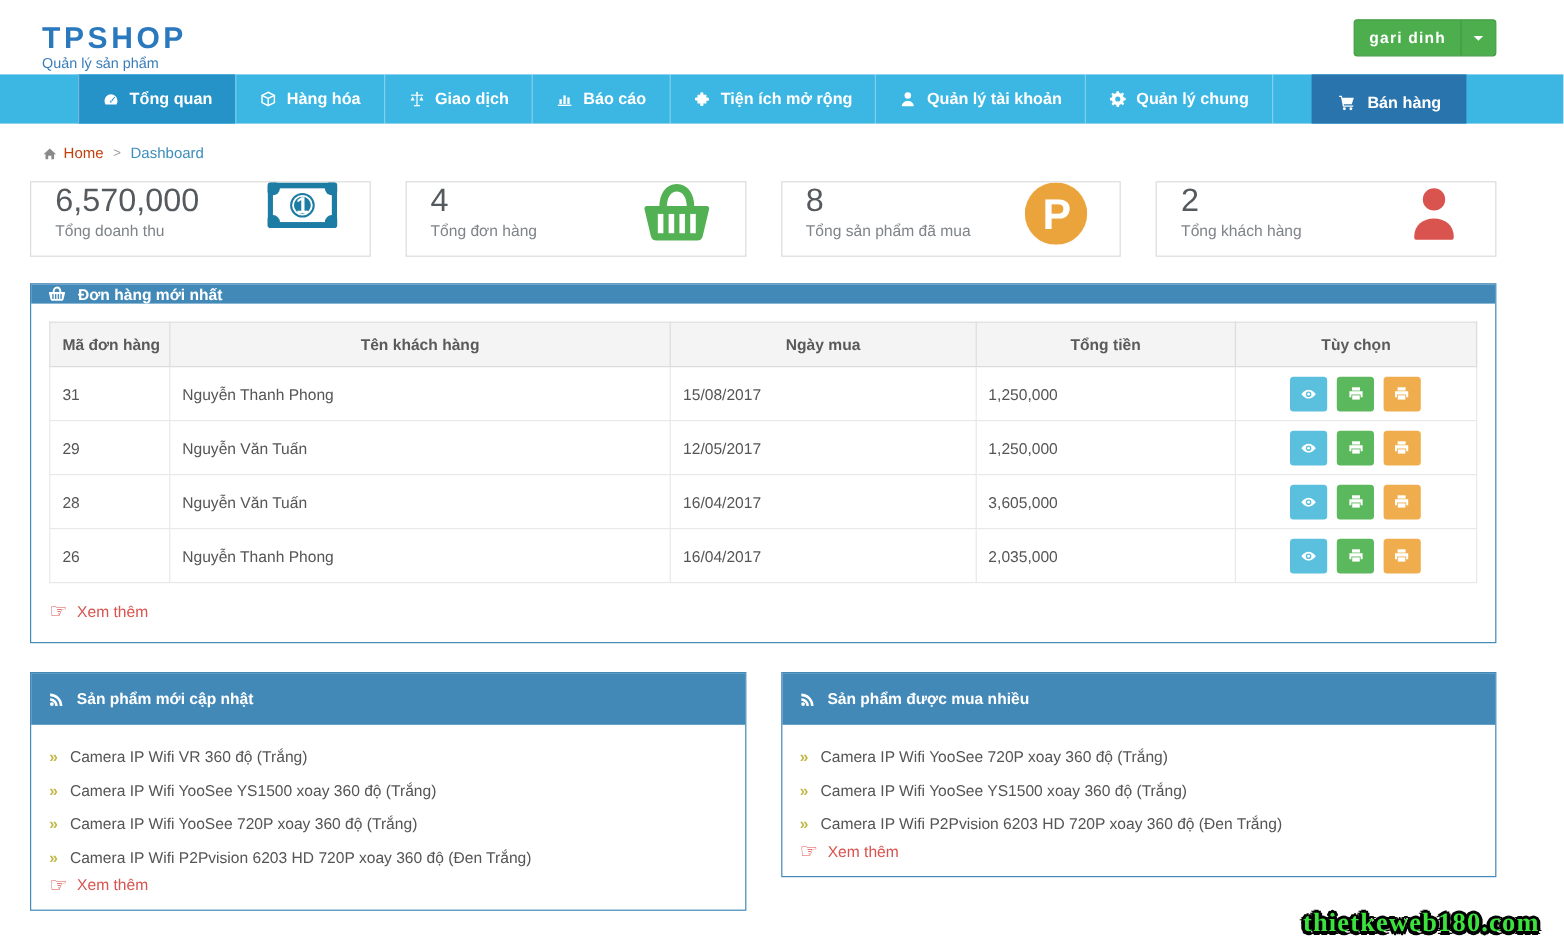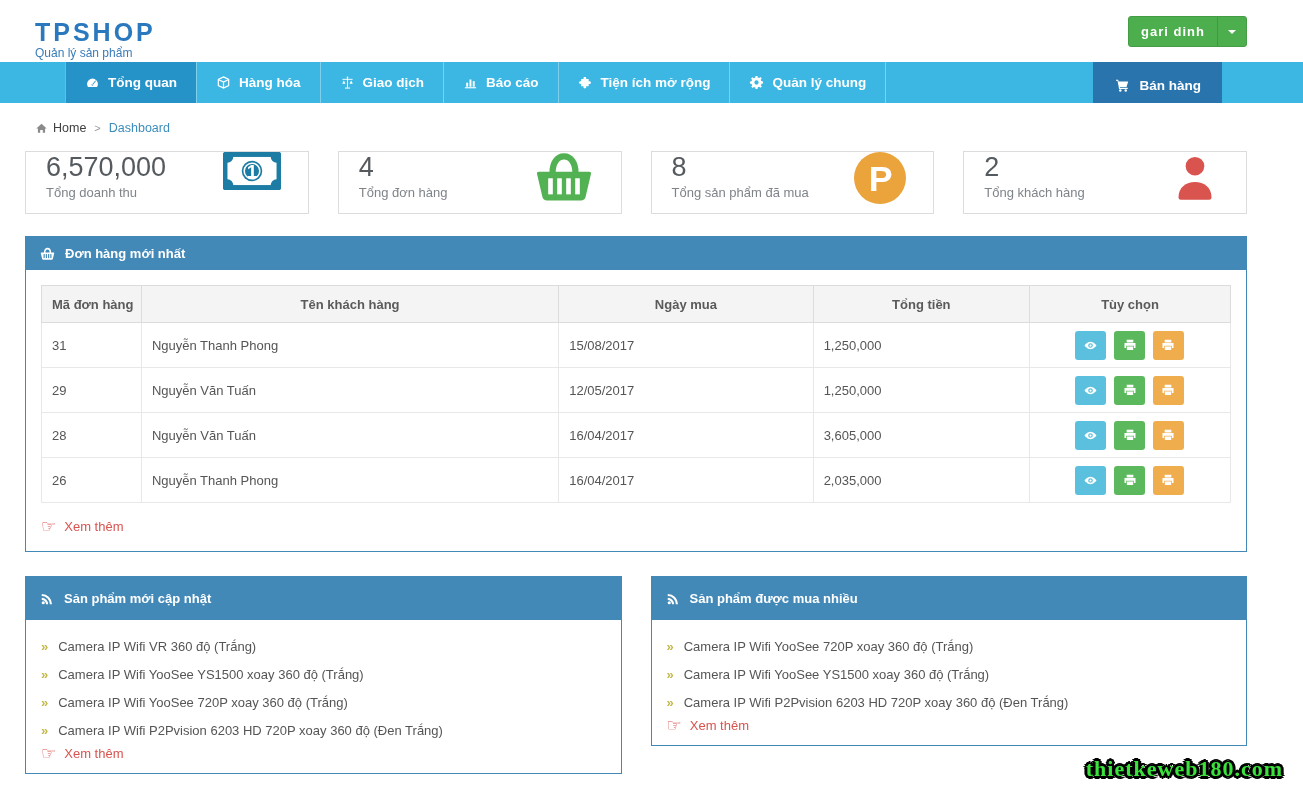--- a/index.html
+++ b/index.html
@@ -34,38 +34,38 @@
     border-left:1px solid rgba(255,255,255,.35); white-space:nowrap; }
   .nav-tab:last-child { border-right:1px solid rgba(255,255,255,.35); }
   .nav-tab.active { background:#2593c8; --cut:#2593c8; }
   .sell-btn { position:absolute; right:25px; top:0; height:100%;
     background:#2a74ad; color:#fff; display:flex; align-items:flex-start; gap:9px;
     padding:16px 21px; font-size:13.5px; font-weight:bold; cursor:pointer; }
 
   
   .breadcrumb { margin-left:35px; padding:18px 0 16px; display:flex; align-items:center; gap:8px;
     font-size:12.5px; color:#7a7a7a; }
-  .breadcrumb .home { display:flex; align-items:center; gap:5px; cursor:pointer; color:#404040; }
+  .breadcrumb .home { display:flex; align-items:center; gap:5px; cursor:pointer; color:#c2410c; }
   .breadcrumb .sep { color:#9d9d9d; font-size:11px; }
   .breadcrumb .current { color:#3c8dbc; cursor:pointer; }
 
   .container { width:1222px; margin-left:25px; }
 
   
   .stats { display:flex; gap:29px; }
   .stat-card { flex:1; height:63px; border:1px solid #dcdcdc; background:#fff;
     display:flex; align-items:flex-start; justify-content:space-between; padding:0 27px 0 20px; }
   .stat-value { font-size:27px; color:#555a5f; line-height:30px; }
   .stat-label { font-size:13px; color:#7f8489; margin-top:3px; }
   .stat-icon { flex:0 0 auto; }
   .c-money { color:#1d7ca3; } .c-green { color:#52b152; } .c-orange { color:#eba43c; } .c-red { color:#d9534f; }
 
   
   .panel { border:1px solid #4289b8; background:#fff; margin-top:22px; }
-  .panel-head { background:#4289b8; --cut:#4289b8; color:#fff; height:33px;
+  .panel-head { background:#4289b8; --cut:#4289b8; color:#fff; height:16px;
     display:flex; align-items:center; gap:10px; padding:0 14px;
     font-size:13px; font-weight:bold; }
   .panel-body { padding:15px; }
 
   
   table.orders { width:100%; border-collapse:collapse; font-size:13px; color:#555; table-layout:fixed; }
   .orders th { background:#f4f4f4; border:1px solid #dcdcdc; height:37px;
     font-weight:bold; color:#5a5a5a; text-align:center; }
   .orders th.first { text-align:left; padding-left:10px; }
   .orders td { border:1px solid #e8e8e8; height:45px; padding-left:10px; }
@@ -164,20 +164,29 @@
 
       <div class="nav-tab">
         <span>
           <svg width="15" height="15" viewBox="0 0 15 16" fill="currentColor">
               <path d="M6.8 2c.9 0 1.5.6 1.5 1.3 0 .4-.2.7-.2 1h2.8v2.6c.3 0 .6-.2 1-.2.7 0 1.3.6 1.3 1.5s-.6 1.5-1.3 1.5c-.4 0-.7-.2-1-.2v2.5H8.1c0 .3.2.6.2 1 0 .7-.6 1.3-1.5 1.3s-1.5-.6-1.5-1.3c0-.4.2-.7.2-1H2.9V9.4c-.3 0-.6.2-1 .2C1.2 9.6.6 9 .6 8.1s.6-1.5 1.3-1.5c.4 0 .7.2 1 .2V4.3h2.6c0-.3-.2-.6-.2-1C5.3 2.6 5.9 2 6.8 2z"></path>
             </svg>
         </span>
         <span>Tiện ích mở rộng</span>
       </div>
 
+      <div class="nav-tab">
+        <span>
+          <svg width="15" height="15" viewBox="0 0 16 16" fill="currentColor">
+              <circle cx="8" cy="4.8" r="2.9"></circle>
+              <path d="M2.7 14.4c0-3 2.4-4.7 5.3-4.7s5.3 1.7 5.3 4.7z"></path>
+            </svg>
+        </span>
+        <span>Quản lý tài khoản</span>
+      </div>
 
       <div class="nav-tab">
         <span>
           <svg width="15" height="15" viewBox="0 0 16 16" fill="currentColor">
               <path fill-rule="evenodd" d="M7 1h2l.3 1.7c.54.13 1.04.34 1.5.62L12.2 2.2l1.4 1.4-1.1 1.4c.28.46.5.96.62 1.5L15 7v2l-1.7.3a5.4 5.4 0 0 1-.62 1.5l1.1 1.4-1.4 1.4-1.4-1.1c-.46.28-.96.5-1.5.62L9 15H7l-.3-1.7a5.4 5.4 0 0 1-1.5-.62l-1.4 1.1-1.4-1.4 1.1-1.4a5.4 5.4 0 0 1-.62-1.5L1 9V7l1.7-.3c.13-.54.34-1.04.62-1.5L2.2 3.8l1.4-1.4 1.4 1.1c.46-.28.96-.5 1.5-.62zM8 5.7A2.3 2.3 0 1 0 8 10.3 2.3 2.3 0 0 0 8 5.7z"></path>
             </svg>
         </span>
         <span>Quản lý chung</span>
       </div>
 

